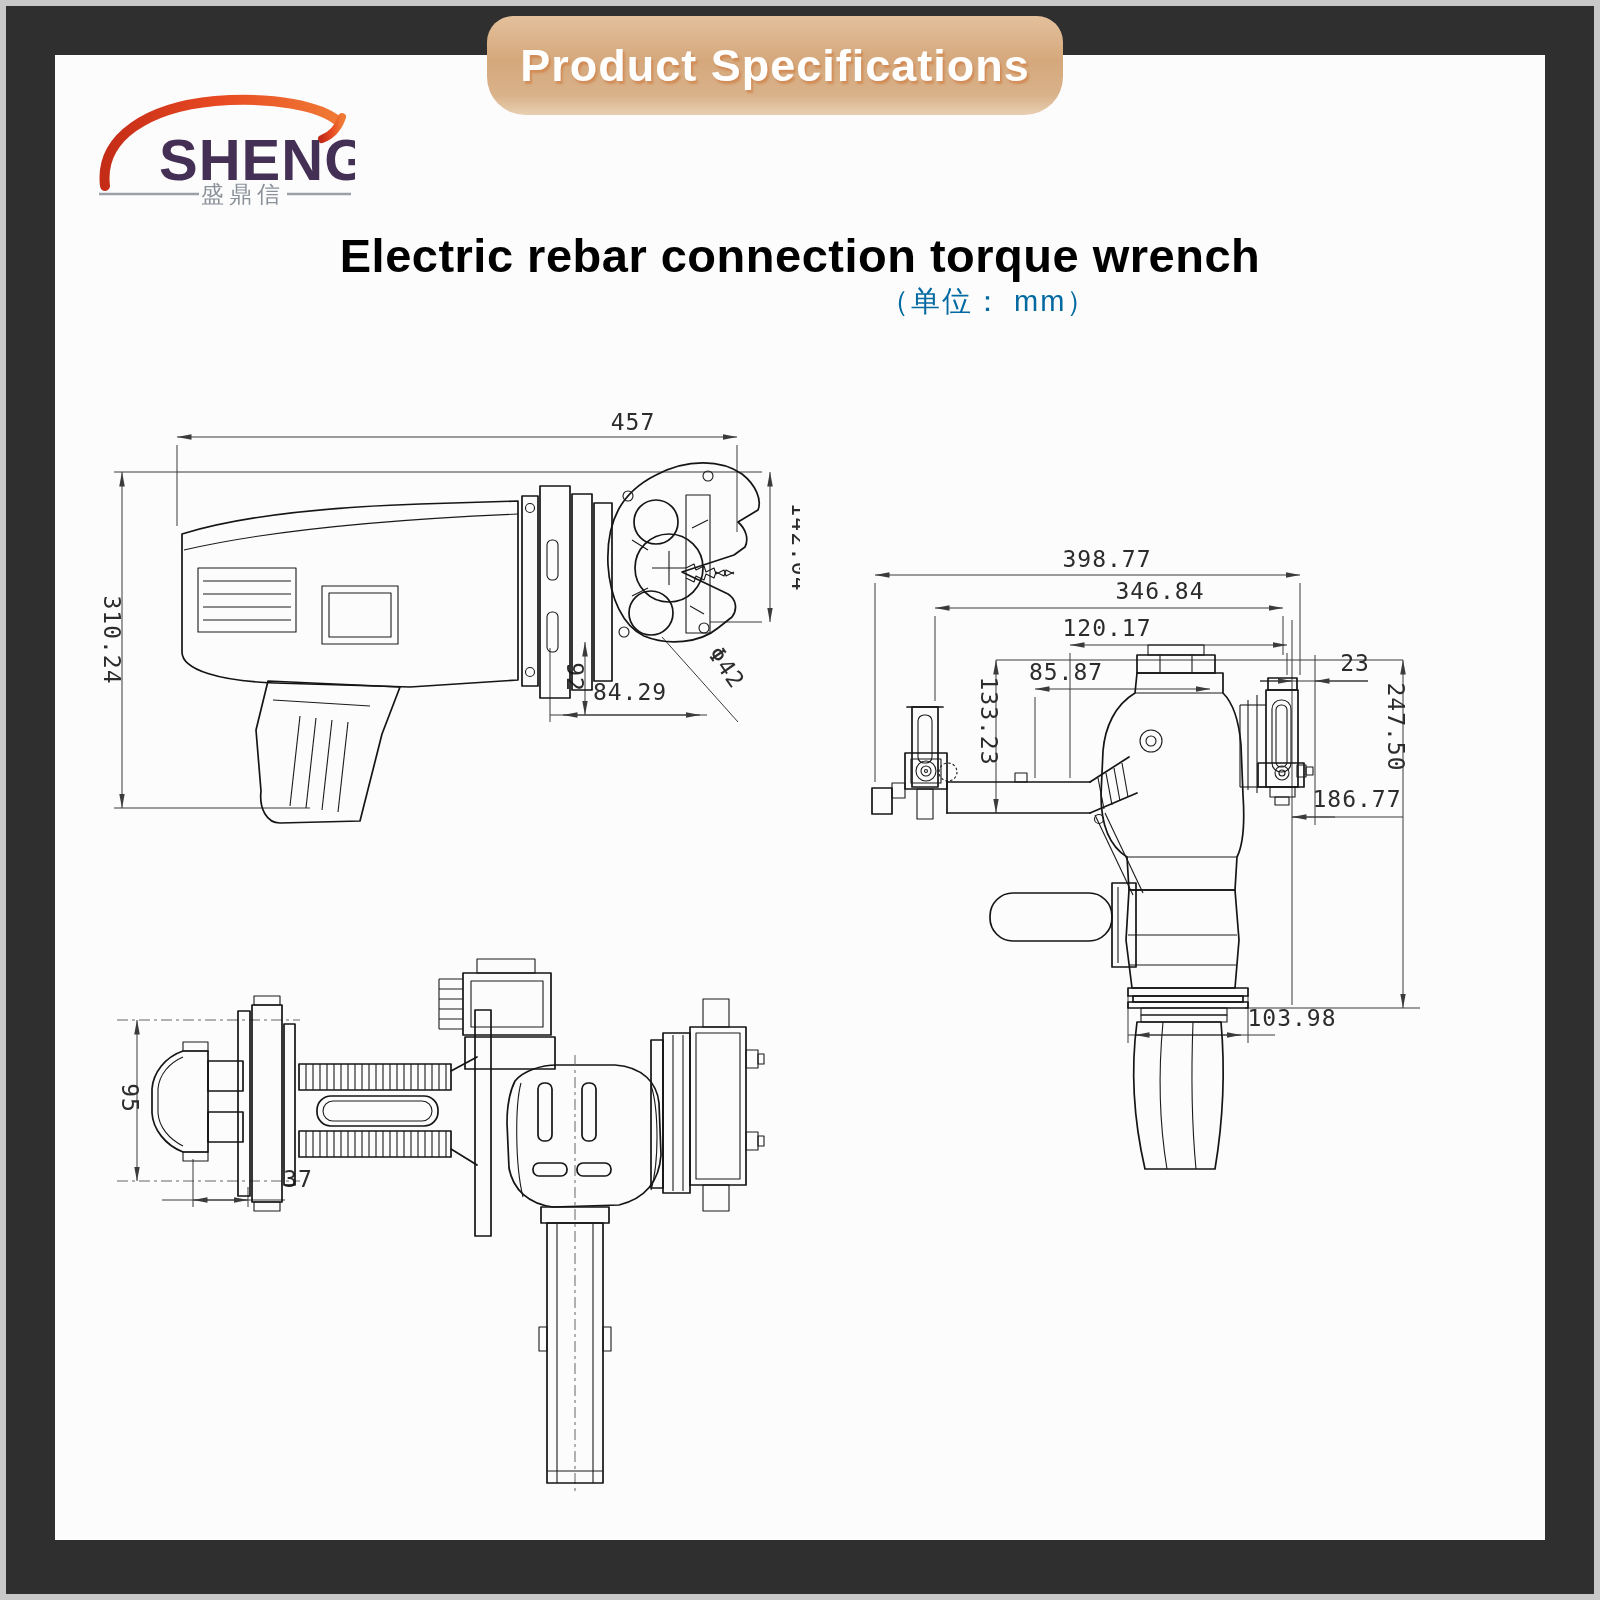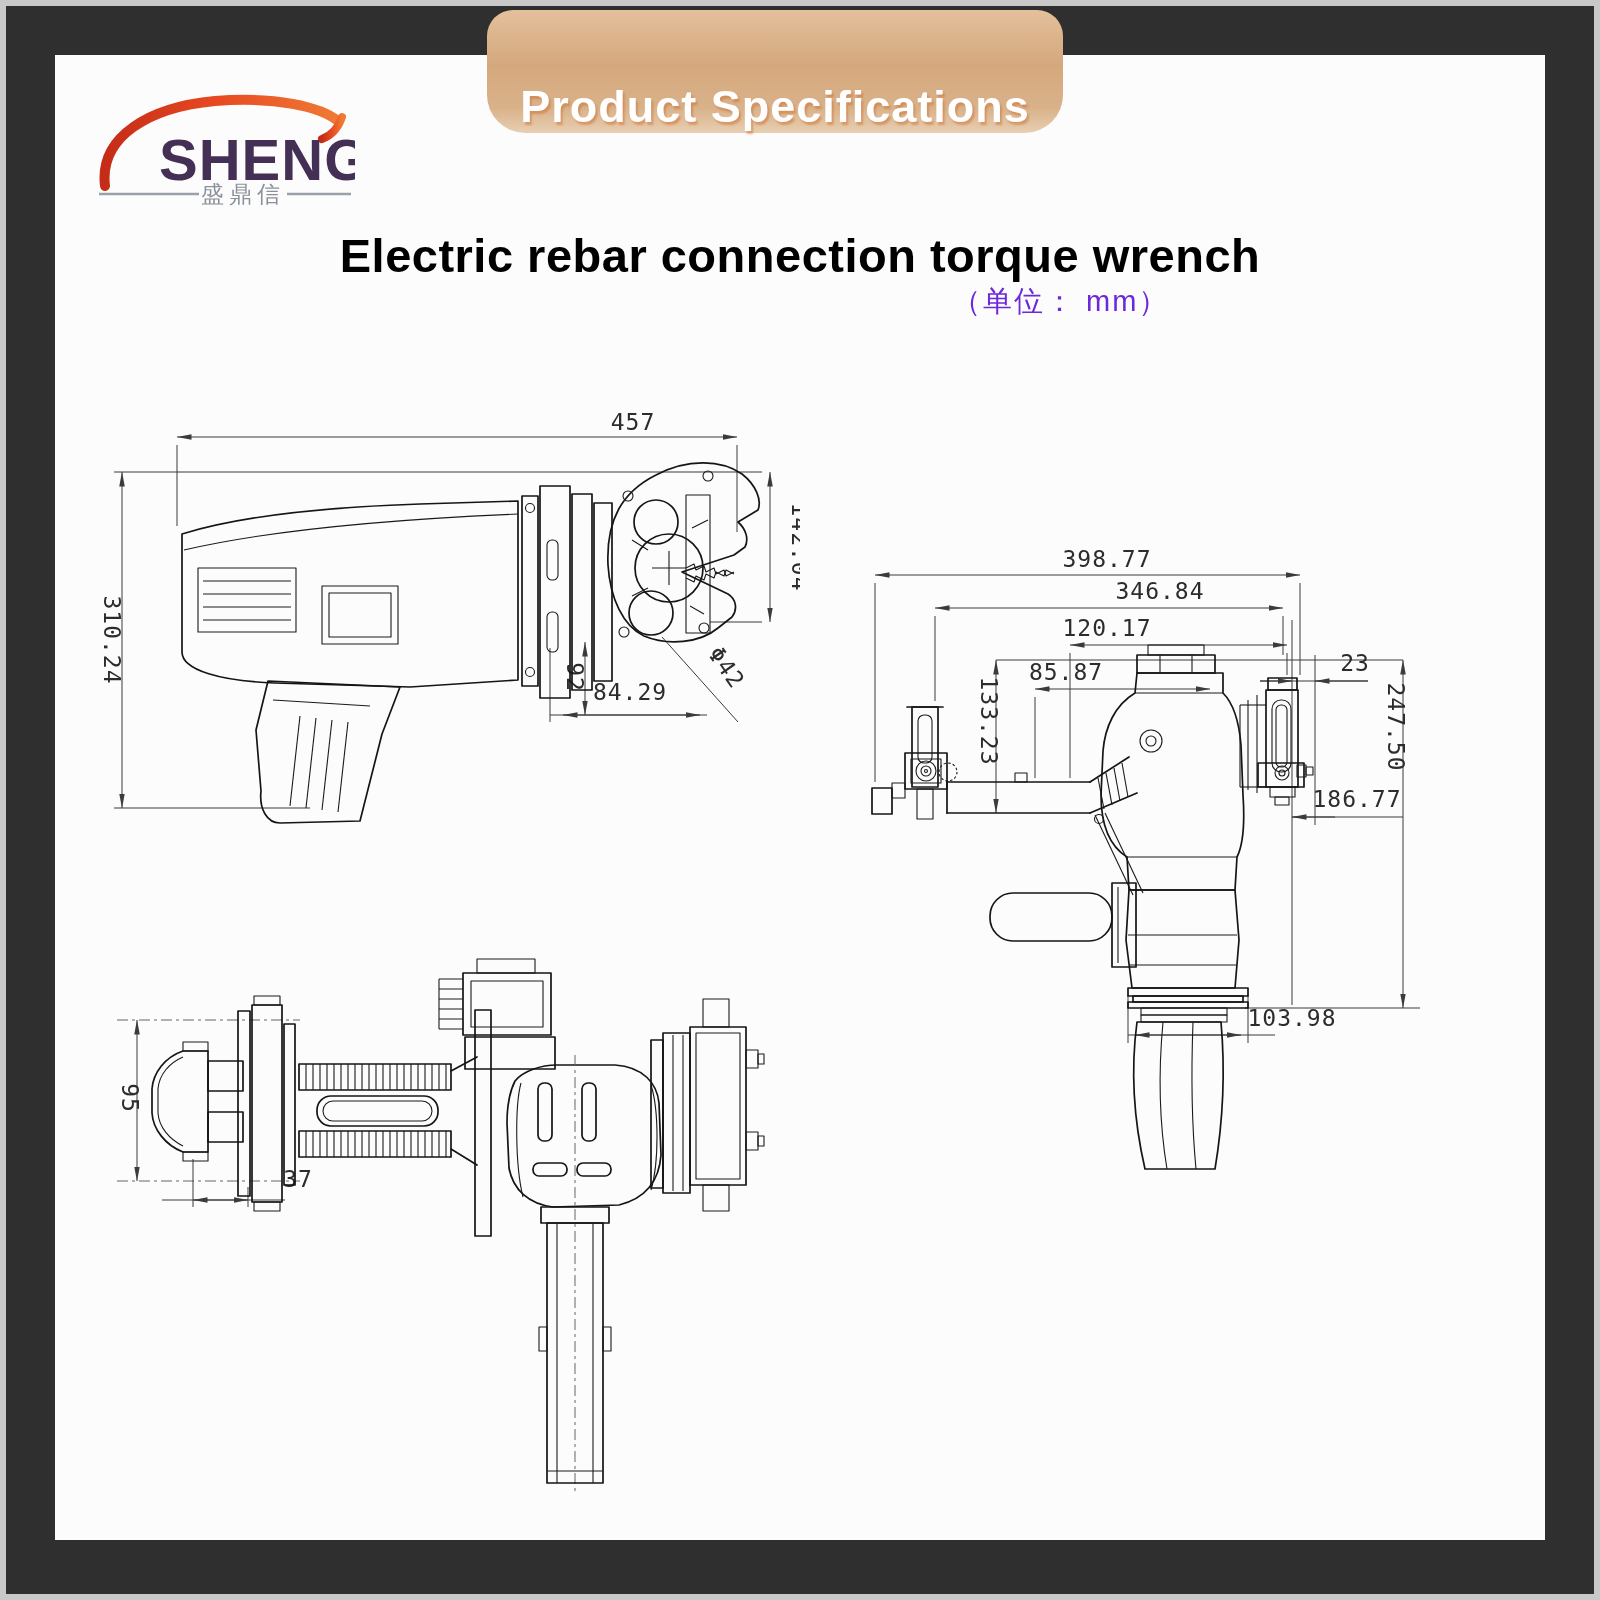--- a/index.html
+++ b/index.html
@@ -1,28 +1,28 @@
 <!DOCTYPE html>
 <html><head>
 <meta charset="utf-8">
 <style>
   html,body{margin:0;padding:0;}
   .page{position:relative;width:1600px;height:1600px;background:#c9c9c9;overflow:hidden;
         font-family:"Liberation Sans",sans-serif;}
   .frame{position:absolute;left:6px;top:6px;right:6px;bottom:6px;background:#2f2f2f;}
   .paper{position:absolute;left:55px;top:55px;width:1490px;height:1485px;background:#fcfcfd;}
-  .banner{position:absolute;left:487px;top:10px;width:576px;height:123px;
+  .banner{position:absolute;left:487px;top:16px;width:576px;height:99px;
           background:linear-gradient(180deg,#e3c09c 0%,#d5a87c 45%,#d9b28a 80%,#e8cfb2 100%);
-          border-radius:26px 26px 38px 38px;display:flex;align-items:flex-end;justify-content:center;}
+          border-radius:26px 26px 38px 38px;display:flex;align-items:center;justify-content:center;}
   .banner-title{font-size:45px;font-weight:bold;color:#ffffff;letter-spacing:1px;
           text-shadow:2px 3px 2px rgba(205,110,45,.5);}
   .logo{position:absolute;left:95px;top:90px;width:260px;height:125px;}
   .title{position:absolute;left:0;top:228px;width:1600px;text-align:center;
          font-size:47px;font-weight:bold;color:#000000;letter-spacing:.5px;}
-  .unit{position:absolute;left:952px;top:282px;font-size:29px;color:#6d28d9;letter-spacing:2px;}
+  .unit{position:absolute;left:880px;top:282px;font-size:29px;color:#0369a1;letter-spacing:2px;}
   .drawing{position:absolute;}
   svg .pl{stroke:#151515;stroke-width:1.7;fill:none;stroke-linejoin:round;stroke-linecap:round;}
   svg .pl2{stroke:#1a1a1a;stroke-width:1.1;fill:none;stroke-linejoin:round;}
   svg .dl{stroke:#3b3b3b;stroke-width:1;fill:none;}
   svg .cl{stroke:#555;stroke-width:.9;fill:none;stroke-dasharray:11 4 3 4;}
   svg .dt{fill:#2c2c2c;font-family:"DejaVu Sans Mono",monospace;font-size:23px;
           letter-spacing:1px;text-anchor:middle;stroke:none;}
   .brand-text{font-family:"Liberation Sans",sans-serif;font-weight:800;font-size:58px;
           letter-spacing:1px;}
   .cn-text{font-family:"DejaVu Sans",sans-serif;font-size:23px;letter-spacing:5px;text-anchor:middle;}

